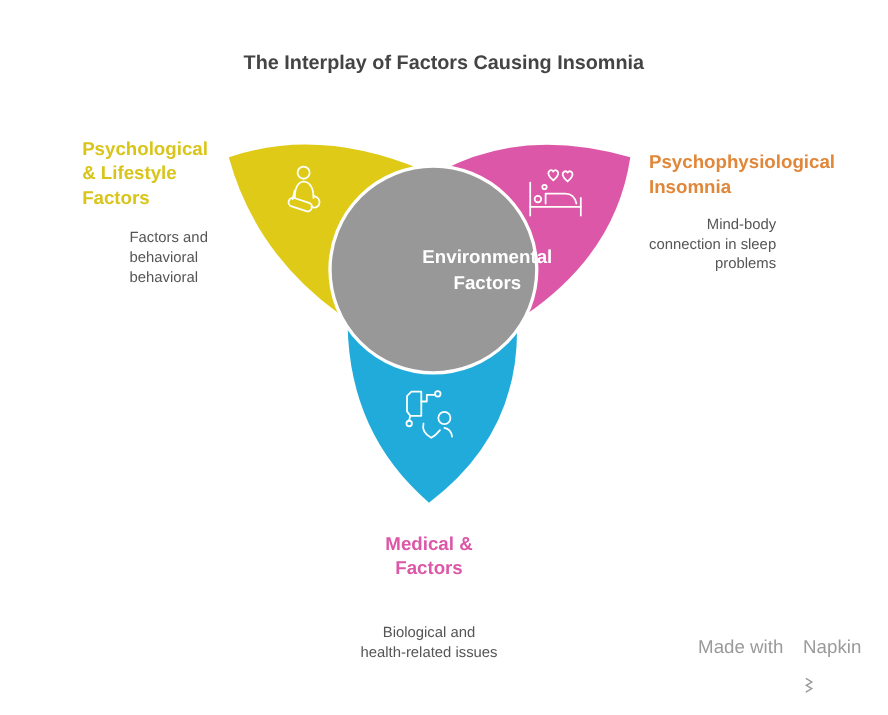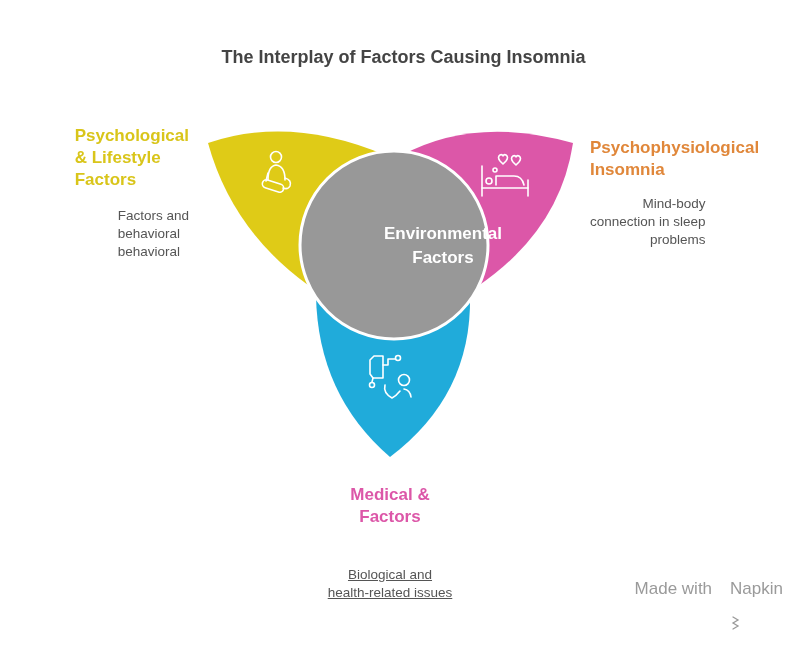--- a/index.html
+++ b/index.html
@@ -90,21 +90,21 @@
 <div class="desc" style="left:590px; top:195px;text-align:right;">
   <div>Mind-body</div>
   <div>connection in sleep</div>
   <div>problems</div>
 </div>
 
 <div class="label center" style="left:290px; width:200px; top:484px; color:#DC57A8;">
   <div>Medical &amp;</div>
   <div>Factors</div>
 </div>
-<div class="desc center" style="left:290px; width:200px; top:566px;text-decoration:underline;">
+<div class="desc center" style="left:290px; width:200px; top:566px;">
   <div>Biological and</div>
   <div>health-related issues</div>
 </div>
 
 <div class="footer">
   <span>Made with</span>
   <span style="width:10px; display:inline-block;"></span>
   <span>Napkin</span>
 </div>
 

